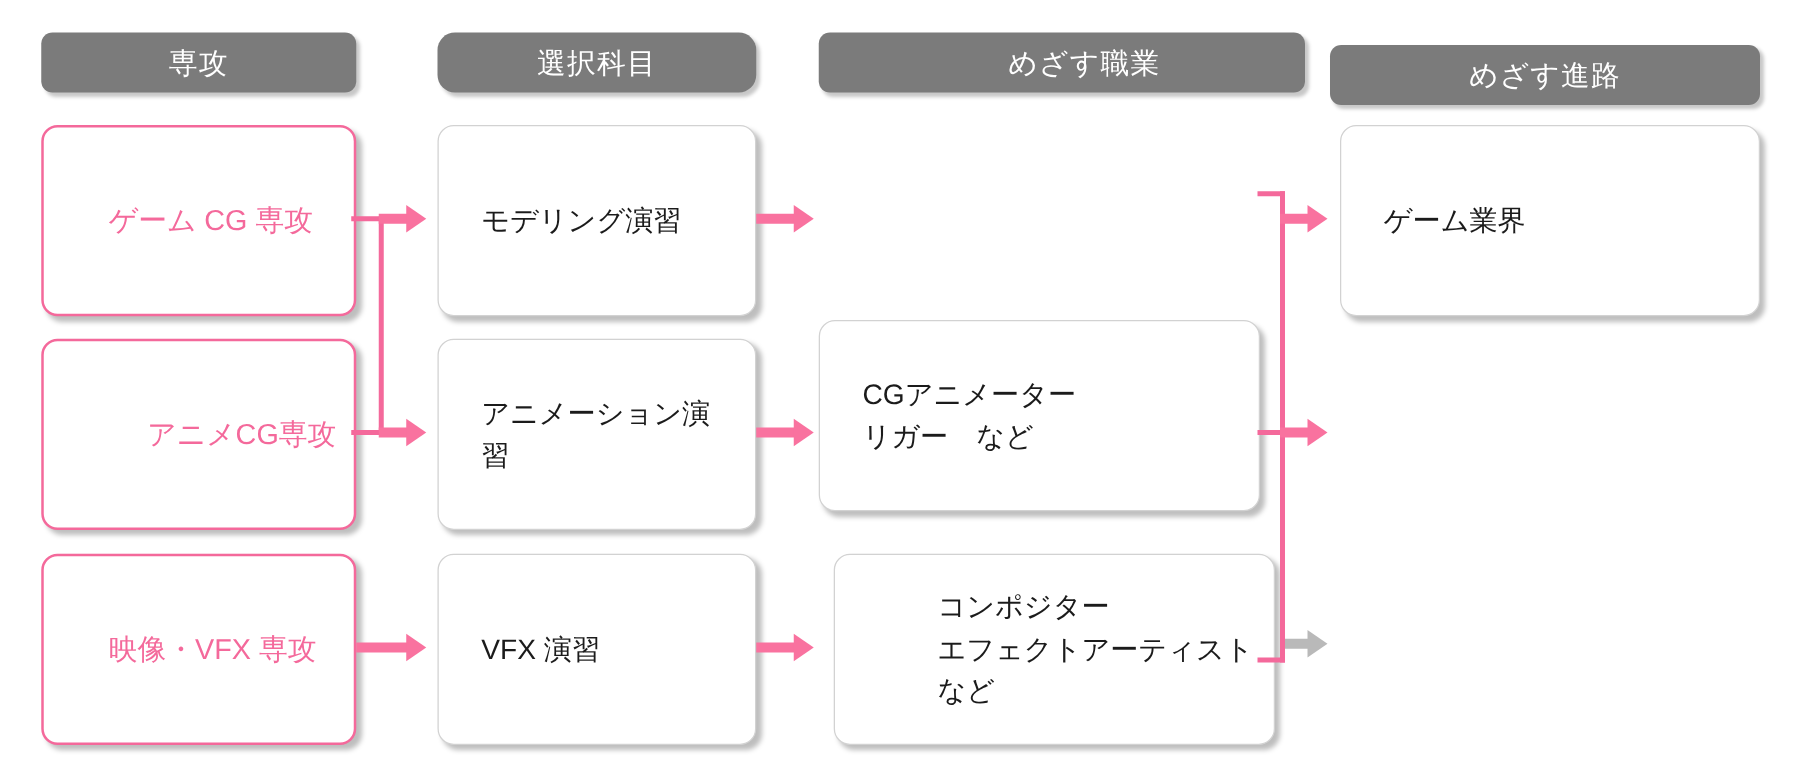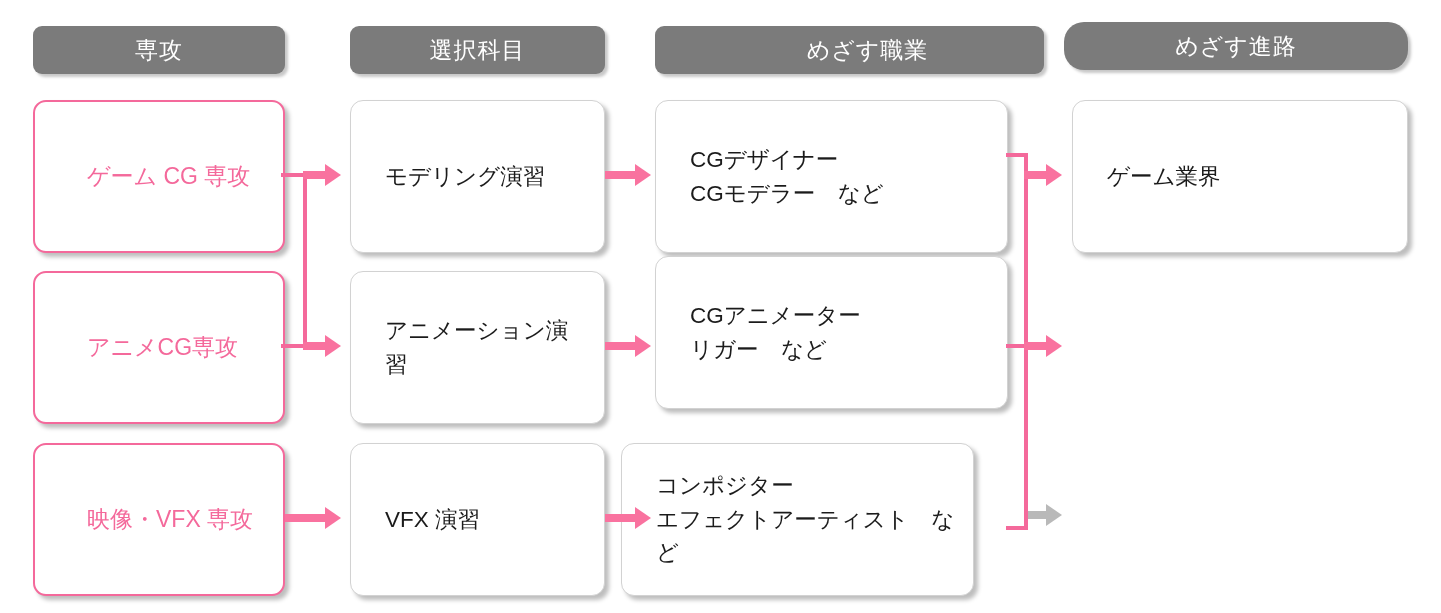--- a/index.html
+++ b/index.html
@@ -71,61 +71,57 @@
   }
   .shaft.gray{background:#b9b9b9;}
 </style>
 </head>
 <body>
 
 <div id="stage">
 
   <div class="col-header" style="left:33px;top:26px;width:252px;">専攻</div>
 
-  <div class="col-header" style="left:350px;top:26px;width:255px;">選択科目</div>
+  <div class="col-header" style="left:350px;top:26px;width:255px;border-radius:14px;">選択科目</div>
 
   <div class="col-header" style="left:655px;top:26px;width:353px;padding-left:36px;">めざす職業</div>
 
-  <div class="col-header" style="left:1064px;top:22px;width:344px;border-radius:20px;">めざす進路</div>
+  <div class="col-header" style="left:1064px;top:36px;width:344px;">めざす進路</div>
 
   <div class="card major" style="left:33px;top:100px;width:252px;height:153px;">
     <div class="txt">ゲーム CG 専攻</div>
   </div>
 
-  <div class="card major" style="left:33px;top:271px;width:252px;height:153px;">
+  <div class="card major" style="left:33px;top:271px;width:252px;height:153px;justify-content:flex-end;">
     <div class="txt">アニメCG専攻</div>
   </div>
 
   <div class="card major" style="left:33px;top:443px;width:252px;height:153px;">
     <div class="txt">映像・VFX 専攻</div>
   </div>
 
   <div class="card plain" style="left:350px;top:100px;width:255px;height:153px;">
     <div class="txt">モデリング演習</div>
   </div>
 
   <div class="card plain" style="left:350px;top:271px;width:255px;height:153px;">
     <div class="txt">アニメーション演習</div>
   </div>
 
   <div class="card plain" style="left:350px;top:443px;width:255px;height:153px;">
     <div class="txt">VFX 演習</div>
   </div>
 
-  <div class="card plain" style="left:655px;top:100px;width:353px;height:153px;">
-    <div class="txt">CGデザイナー
-CGモデラー　など</div>
-  </div>
 
   <div class="card plain" style="left:655px;top:256px;width:353px;height:153px;">
     <div class="txt">CGアニメーター
 リガー　など</div>
   </div>
 
-  <div class="card plain" style="left:621px;top:443px;width:353px;height:153px;">
+  <div class="card plain" style="left:667px;top:443px;width:353px;height:153px;padding-left:48px;">
     <div class="txt">コンポジター
 エフェクトアーティスト　など</div>
   </div>
 
   <div class="card plain" style="left:1072px;top:100px;width:336px;height:153px;">
     <div class="txt">ゲーム業界</div>
   </div>
 
 
 

